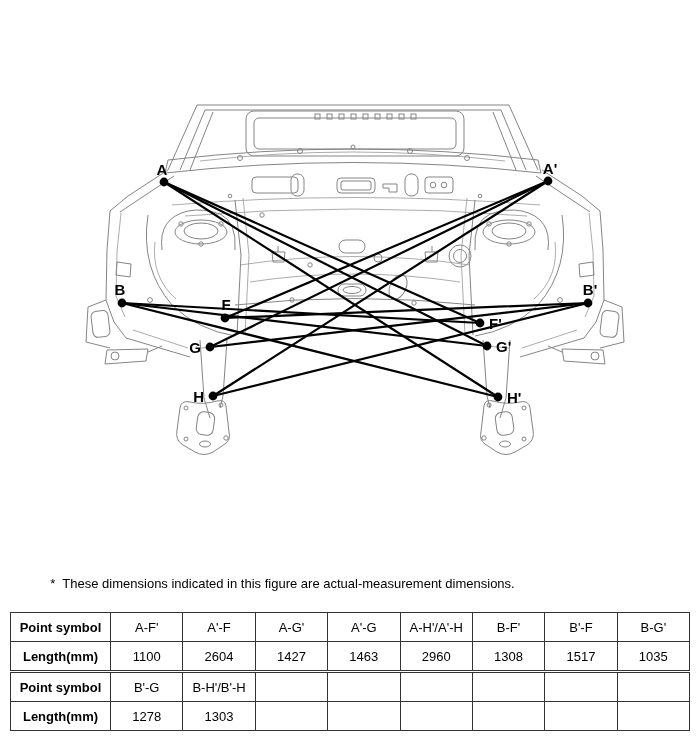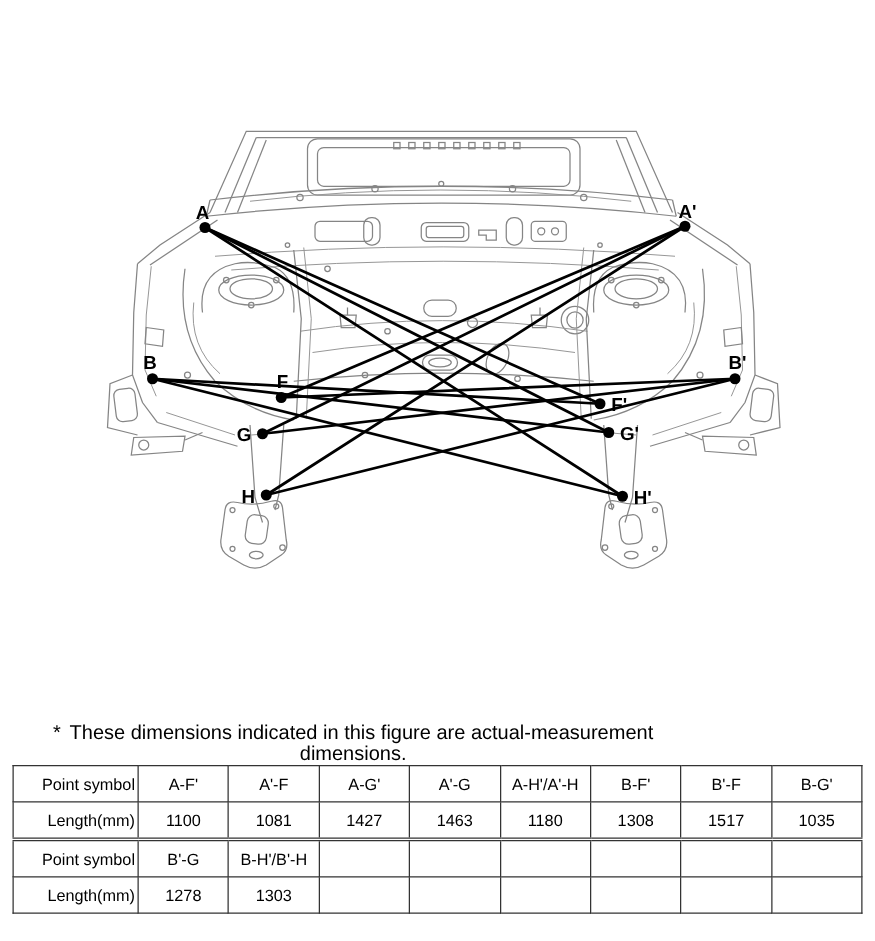--- a/index.html
+++ b/index.html
@@ -15,34 +15,34 @@
   svg{display:block;}
   
   .art{stroke:#858585;fill:none;stroke-width:1;}
   .art-thin{stroke:#979797;fill:none;stroke-width:0.8;}
   
   .mline{stroke:#000;stroke-width:2.2;stroke-linecap:round;}
   .mdot{fill:#000;stroke:none;}
   .mlabel{font-family:"Liberation Sans",sans-serif;font-size:15px;font-weight:bold;fill:#000;}
   .note{
     position:absolute;top:562px;left:0;width:565px;
-    text-align:center;font-size:16px;line-height:17px;
+    text-align:center;font-size:13px;line-height:17px;
   }
   .note .marker{display:inline-block;margin-right:7px;}
   table.dims{
     position:absolute;top:612px;left:10px;
     width:679px;border-collapse:collapse;table-layout:fixed;
     font-size:13px;
   }
   table.dims th,table.dims td{
     border:1px solid #333;height:28px;padding:0 2px;
     text-align:center;vertical-align:middle;
     overflow:hidden;white-space:nowrap;
   }
-  table.dims th{font-weight:normal;text-align:right;}
+  table.dims th{font-weight:bold;}
   table.dims td.b{font-weight:normal;}
   table.dims tr.sep th,table.dims tr.sep td{border-top:3px double #333;}
 </style>
 </head>
 <body>
 
 <div class="diagram-wrap">
 <svg width="700" height="555" viewBox="0 0 700 555">
 
   <g>
@@ -223,24 +223,24 @@
         <td class="b">A-G'</td>
         <td class="b">A'-G</td>
         <td class="b">A-H'/A'-H</td>
         <td class="b">B-F'</td>
         <td class="b">B'-F</td>
         <td class="b">B-G'</td>
       </tr>
       <tr>
         <th>Length(mm)</th>
         <td>1100</td>
-        <td>1081</td>
+        <td>2604</td>
         <td>1427</td>
         <td>1463</td>
-        <td>1180</td>
+        <td>2960</td>
         <td>1308</td>
         <td>1517</td>
         <td>1035</td>
       </tr>
       <tr class="sep">
         <th>Point symbol</th>
         <td class="b">B'-G</td>
         <td class="b">B-H'/B'-H</td>
         <td class="b"></td>
         <td class="b"></td>

